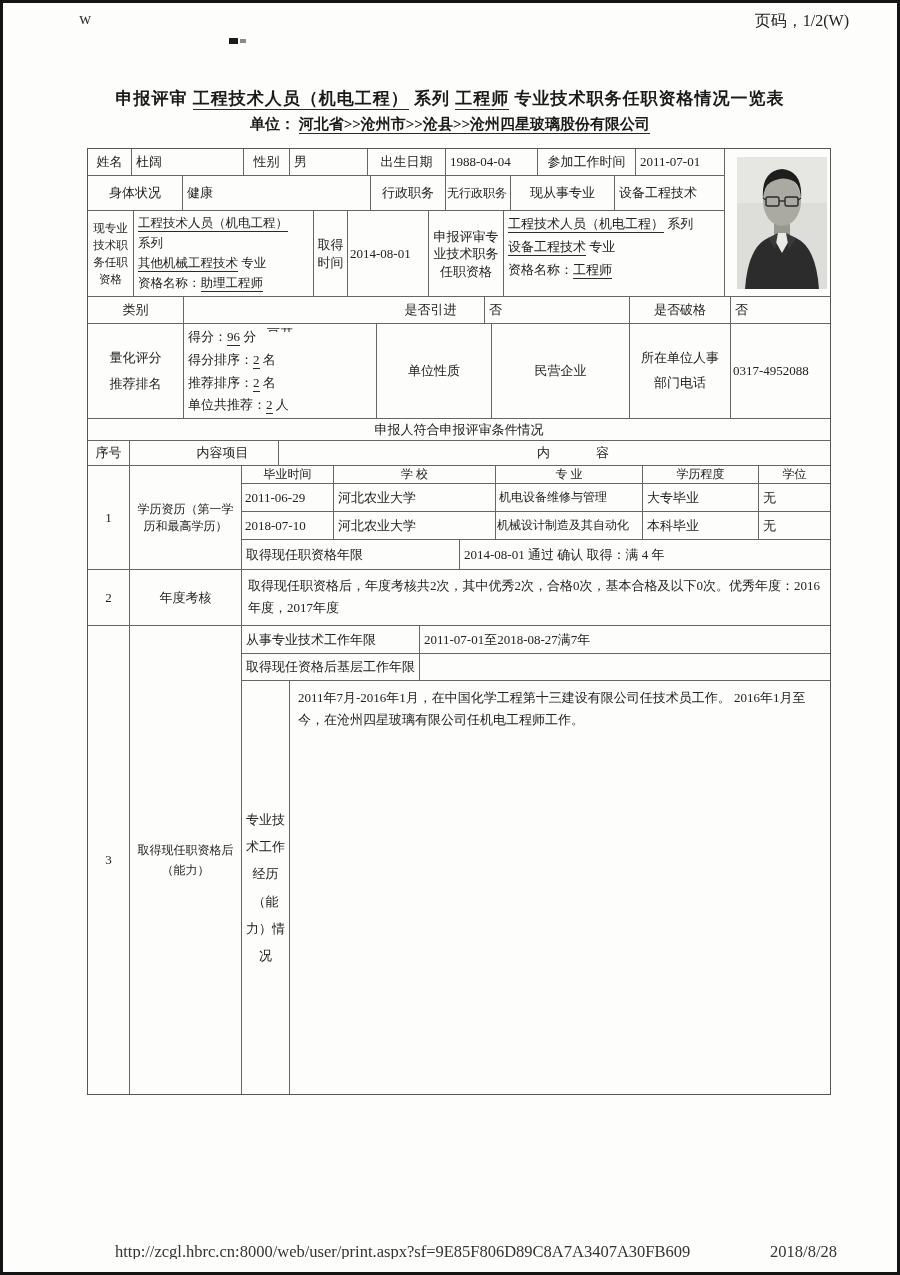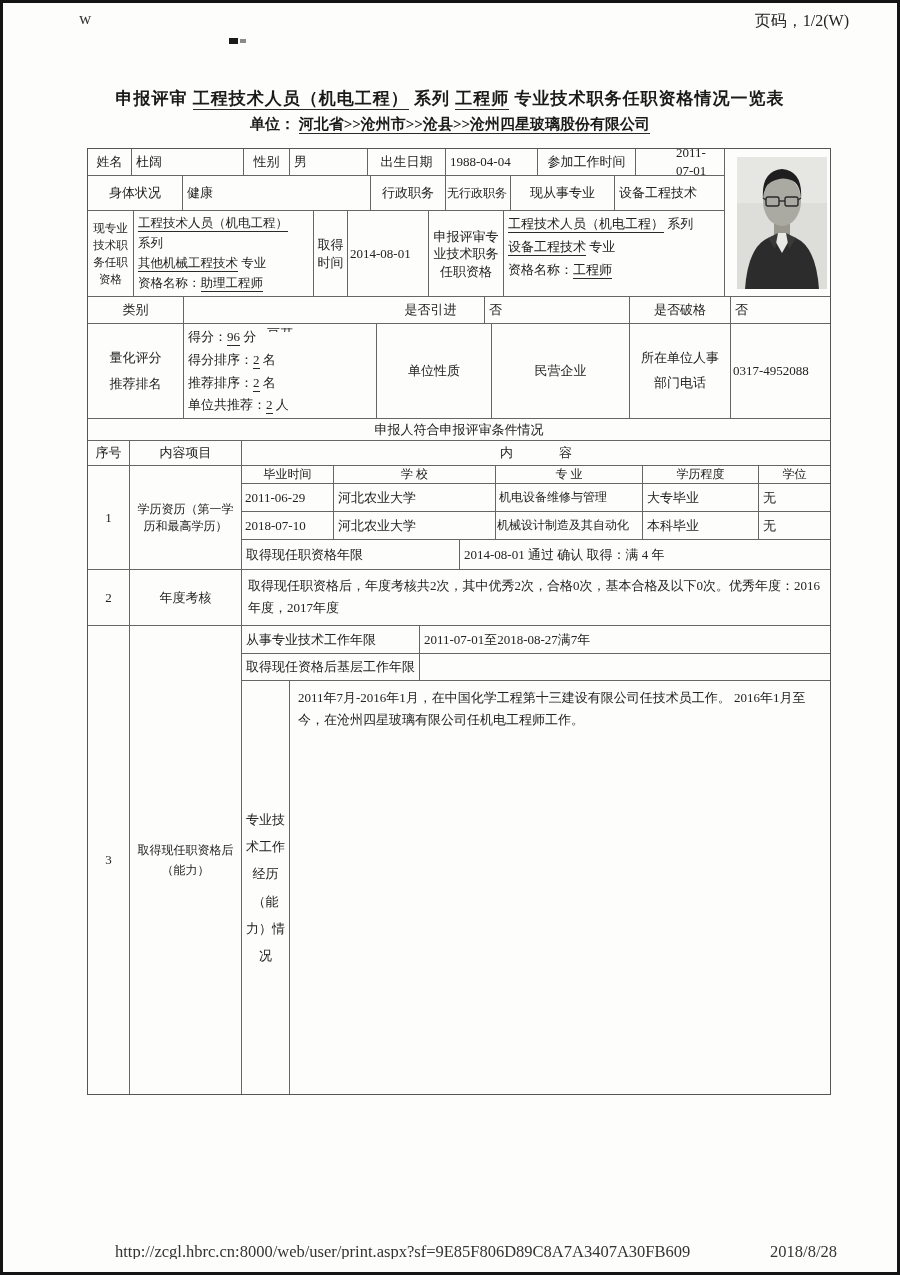--- a/index.html
+++ b/index.html
@@ -63,21 +63,21 @@
     <div class="top-sec">
       <div class="top-left">
         <div class="row" style="height:27px;">
           <div class="c" style="width:44px;">姓名</div>
           <div class="c left" style="width:112px;">杜阔</div>
           <div class="c" style="width:46px;">性别</div>
           <div class="c left" style="width:78px;">男</div>
           <div class="c" style="width:78px;">出生日期</div>
           <div class="c left" style="width:92px;">1988-04-04</div>
           <div class="c" style="width:98px;">参加工作时间</div>
-          <div class="c left last" style="flex:1;margin-left:36px;">2011-07-01</div>
+          <div class="c left last" style="flex:1;">2011-07-01</div>
         </div>
         <div class="row" style="height:35px;">
           <div class="c" style="width:95px;">身体状况</div>
           <div class="c left" style="width:188px;">健康</div>
           <div class="c" style="width:75px;">行政职务</div>
           <div class="c left small" style="width:65px;padding:2px 1px;">无行政职务</div>
           <div class="c" style="width:104px;">现从事专业</div>
           <div class="c left last" style="flex:1;">设备工程技术</div>
         </div>
         <div class="row nb" style="height:86px;">
@@ -161,21 +161,21 @@
             <div>部门电话</div>
           </div>
       </div>
       <div class="c left last" style="flex:1;padding:2px 2px;">0317-4952088</div>
     </div>
 
     <div class="row" style="height:22px;">
       <div class="c last" style="flex:1;">申报人符合申报评审条件情况</div>
     </div>
 
-    <div class="row" style="height:25px;">
+    <div class="row" style="height:25px;gap:37px;">
       <div class="c" style="width:42px;padding:2px 1px;">序号</div>
       <div class="c" style="width:112px;">内容项目</div>
       <div class="c last" style="flex:1;gap:46px;">
         <span>内</span>
         <span>容</span>
       </div>
     </div>
 
     <div class="sec" style="height:104px;">
       <div class="c" style="width:42px;">1</div>

